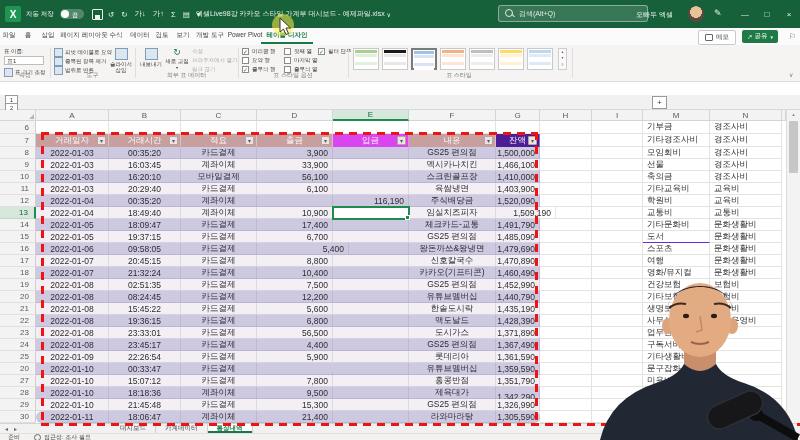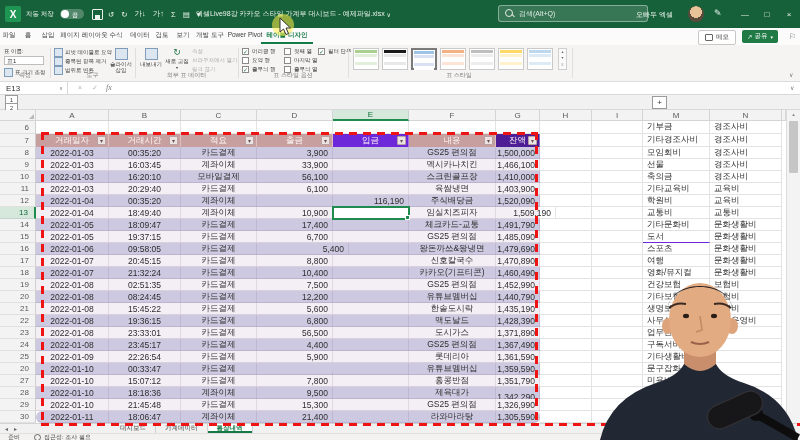--- a/index.html
+++ b/index.html
@@ -210,31 +210,20 @@
     <div class="abs" style="left:558px;top:3px;width:9px;height:22px;border:1px solid #cfcfcf;background:#fafafa;box-sizing:border-box;text-align:center;">
       <div style="font-size:4px;color:#666;line-height:6px;">▴</div>
       <div style="font-size:4px;color:#666;line-height:6px;">▾</div>
       <div style="font-size:4px;color:#666;line-height:7px;">≡</div>
     </div>
     <div class="grouplabel" style="left:348px;width:222px;">표 스타일</div>
     <div class="gsep" style="left:572px;"></div>
     <div class="abs" style="left:789px;top:26px;font-size:6px;color:#777;">∨</div>
   </div>
 
-  <div class="abs" style="left:0;top:82px;width:800px;height:13px;background:#fff;border-bottom:1px solid #d8d8d8;box-sizing:border-box;">
-    <div class="abs lft" style="left:0;top:0;width:68px;height:12px;border-right:1px solid #d8d8d8;box-sizing:border-box;">
-      <span class="t8" style="margin-left:6px;color:#333;">E13</span>
-      <span style="position:absolute;right:4px;font-size:5px;color:#777;">∨</span>
-    </div>
-    <span class="abs" style="left:78px;top:2px;font-size:7px;color:#b5b5b5;">×</span>
-    <span class="abs" style="left:92px;top:2px;font-size:7px;color:#b5b5b5;">✓</span>
-    <span class="abs" style="left:106px;top:1px;font-size:8px;font-style:italic;color:#7a7a7a;font-family:'Liberation Serif',serif;">fx</span>
-    <div class="abs" style="left:122px;top:0;width:660px;height:12px;"></div>
-    <span class="abs" style="left:790px;top:2px;font-size:6px;color:#777;">∨</span>
-  </div>
 
   <div class="abs" style="left:0;top:95px;width:800px;height:15px;background:#f1f1f1;border-bottom:1px solid #d8d8d8;box-sizing:border-box;">
     <div class="abs ctr" style="left:5px;top:0px;width:11px;height:7px;border:1px solid #9a9a9a;background:#fff;font-size:5.5px;color:#333;">1</div>
     <div class="abs ctr" style="left:5px;top:8px;width:11px;height:7px;border:1px solid #9a9a9a;background:#fff;font-size:5.5px;color:#333;">2</div>
     <div class="abs ctr" style="left:652px;top:1px;width:13px;height:11px;border:1px solid #9a9a9a;background:#fff;font-size:8px;color:#333;">+</div>
   </div>
 
   <div class="abs" style="left:0;top:110px;width:800px;height:313px;background:#fff;">
 
     <div class="abs hdrcell" style="left:0;top:0;width:36px;height:11px;">
@@ -388,21 +377,21 @@
         <div class="abs cell" style="left:540px;top:301px;width:52px;height:12px;border-right:1px solid #e3e3e3;border-bottom:1px solid #e3e3e3;padding-left:4px;"></div>
         <div class="abs cell" style="left:592px;top:301px;width:51px;height:12px;border-right:1px solid #e3e3e3;border-bottom:1px solid #e3e3e3;padding-left:4px;"></div>
         <div class="abs cell" style="left:643px;top:301px;width:67px;height:12px;border-right:1px solid #e3e3e3;border-bottom:1px solid #e3e3e3;padding-left:4px;">전자/가전</div>
         <div class="abs cell" style="left:710px;top:301px;width:72px;height:12px;border-right:1px solid #e3e3e3;border-bottom:1px solid #e3e3e3;padding-left:4px;"></div>
       </div>
     <div id="tableheader">
         <div class="abs cell thead" style="left:36px;top:24px;width:73px;height:13px;background:#c79f9f;border-right:1px solid rgba(255,255,255,.35);justify-content:center;">거래일자<span class="filterbtn" style="right: 2px; top: 2px;">▾</span></div>
         <div class="abs cell thead" style="left:109px;top:24px;width:72px;height:13px;background:#c79f9f;border-right:1px solid rgba(255,255,255,.35);justify-content:center;">거래시간<span class="filterbtn" style="right: 2px; top: 2px;">▾</span></div>
         <div class="abs cell thead" style="left:181px;top:24px;width:76px;height:13px;background:#c79f9f;border-right:1px solid rgba(255,255,255,.35);justify-content:center;">적요<span class="filterbtn" style="right: 2px; top: 2px;">▾</span></div>
         <div class="abs cell thead" style="left:257px;top:24px;width:76px;height:13px;background:#c79f9f;border-right:1px solid rgba(255,255,255,.35);justify-content:center;">출금<span class="filterbtn" style="right: 2px; top: 2px;">▾</span></div>
-        <div class="abs cell thead" style="left:333px;top:24px;width:76px;height:13px;background:#6d28d9;border-right:1px solid rgba(255,255,255,.35);justify-content:center;text-align:right;">입금<span class="filterbtn" style="right: 2px; top: 2px;">▾</span></div>
+        <div class="abs cell thead" style="left:333px;top:24px;width:76px;height:13px;background:#d946ef;border-right:1px solid rgba(255,255,255,.35);justify-content:center;text-align:right;">입금<span class="filterbtn" style="right: 2px; top: 2px;">▾</span></div>
         <div class="abs cell thead" style="left:409px;top:24px;width:87px;height:13px;background:#c79f9f;border-right:1px solid rgba(255,255,255,.35);justify-content:center;">내용<span class="filterbtn" style="right: 2px; top: 2px;">▾</span></div>
         <div class="abs cell thead" style="left:496px;top:24px;width:44px;height:13px;background:#4c1d95;border-right:1px solid rgba(255,255,255,.35);justify-content:center;">잔액<span class="filterbtn" style="right: 2px; top: 2px;">▾</span></div>
       </div>
     <div id="tablerows">
         <div class="abs" style="left:36px;top:37px;width:504px;height:12px;background:#cdc9e1;border-bottom:1px solid rgba(140,120,150,.25);box-sizing:border-box;">
           <div class="abs cell" style="left:0px;top:0;width:73px;height:11px;border-right:1px solid rgba(140,120,150,.2);justify-content:center;padding:0 4px;">2022-01-03</div>
           <div class="abs cell" style="left:73px;top:0;width:72px;height:11px;border-right:1px solid rgba(140,120,150,.2);justify-content:center;padding:0 4px;">00:35:20</div>
           <div class="abs cell" style="left:145px;top:0;width:76px;height:11px;border-right:1px solid rgba(140,120,150,.2);justify-content:center;padding:0 4px;">카드결제</div>
           <div class="abs cell" style="left:221px;top:0;width:76px;height:11px;border-right:1px solid rgba(140,120,150,.2);justify-content:flex-end;padding:0 4px;">3,900</div>
           <div class="abs cell" style="left:297px;top:0;width:76px;height:11px;border-right:1px solid rgba(140,120,150,.2);justify-content:flex-end;padding:0 4px;"></div>

